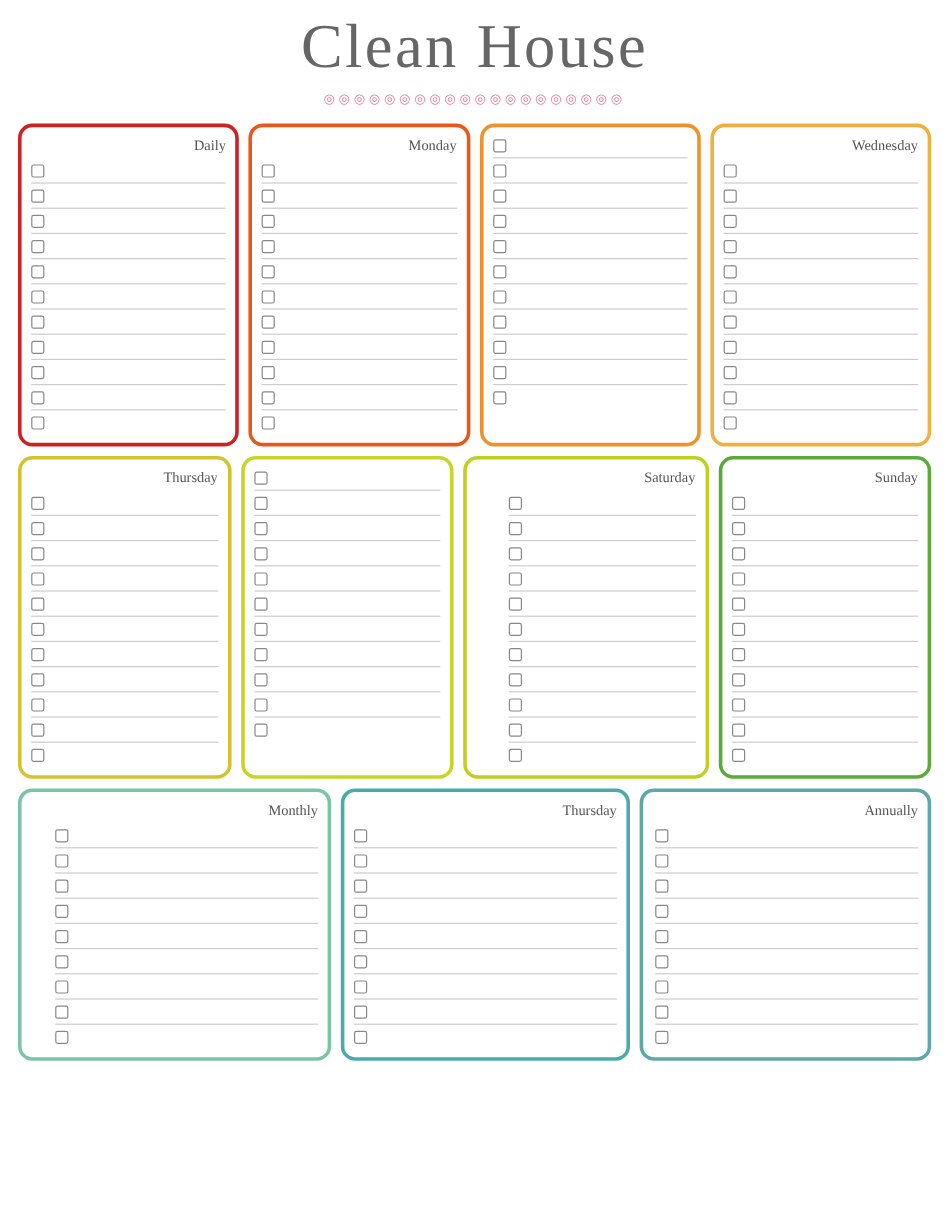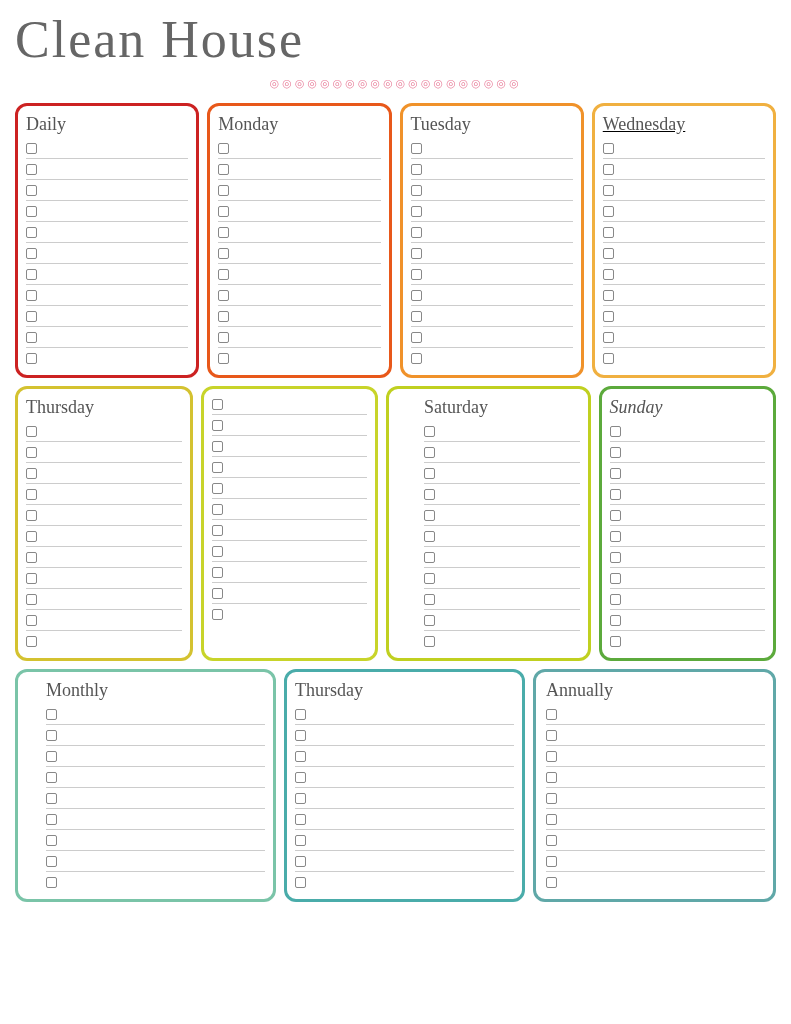--- a/index.html
+++ b/index.html
@@ -5,20 +5,21 @@
     * { box-sizing: border-box; margin: 0; padding: 0; }
     body {
       background: #fff;
       font-family: Georgia, 'Times New Roman', serif;
       width: 791px;
       min-height: 1024px;
       padding: 10px 15px 15px 15px;
     }
 
     .page-title {
+      text-align: center;
       font-size: 52px;
       color: #666;
       font-family: 'Palatino Linotype', Palatino, Georgia, serif;
       font-weight: normal;
       margin-bottom: 4px;
       letter-spacing: 2px;
     }
 
     .decorative-row {
       text-align: center;
@@ -40,22 +41,22 @@
     .section-box {
       flex: 1;
       border-radius: 12px;
       border-width: 3px;
       border-style: solid;
       padding: 8px 8px 6px 8px;
       background: #fff;
     }
 
     .section-title {
-      text-align: left;
-      font-size: 18px;
+      text-align: right;
+      font-size: 12px;
       color: #555;
       margin-bottom: 6px;
       font-family: Georgia, serif;
       font-weight: normal;
     }
 
     .checklist {
       list-style: none;
       padding: 0;
     }
@@ -86,25 +87,25 @@
 
     .line-fill {
       flex: 1;
       height: 1px;
     }
 
     
     .box-daily { border-color: #cc2222; }
     .box-monday { border-color: #e8581a; }
     .box-tuesday { border-color: #f0922a; }
-    .box-wednesday { border-color: #f0b040; text-decoration: underline; }
+    .box-wednesday { border-color: #f0b040; }
     .box-thursday { border-color: #d4c230; }
     .box-friday { border-color: #c8d42a; }
     .box-saturday { border-color: #c0d020; padding-left: 35px; }
-    .box-sunday { border-color: #5caa3c; font-style: italic; }
+    .box-sunday { border-color: #5caa3c; }
     .box-monthly { border-color: #7ac4a8; padding-left: 28px; }
     .box-quarterly { border-color: #4aacaa; }
     .box-annually { border-color: #60a8a8; padding-left: 10px; }
 
     .bottom-row {
       display: flex;
       gap: 8px;
     }
 
     .bottom-row .section-box {
@@ -215,21 +216,20 @@
           <span class="line-fill"></span>
         </li>
       <li>
           <span class="checkbox"></span>
           <span class="line-fill"></span>
         </li>
     </ul>
   </div>
 
   <div class="section-box box-tuesday">
-    <div class="section-title">Tuesday</div>
     <ul class="checklist">
       <li>
           <span class="checkbox"></span>
           <span class="line-fill"></span>
         </li>
       <li>
           <span class="checkbox"></span>
           <span class="line-fill"></span>
         </li>
       <li>

